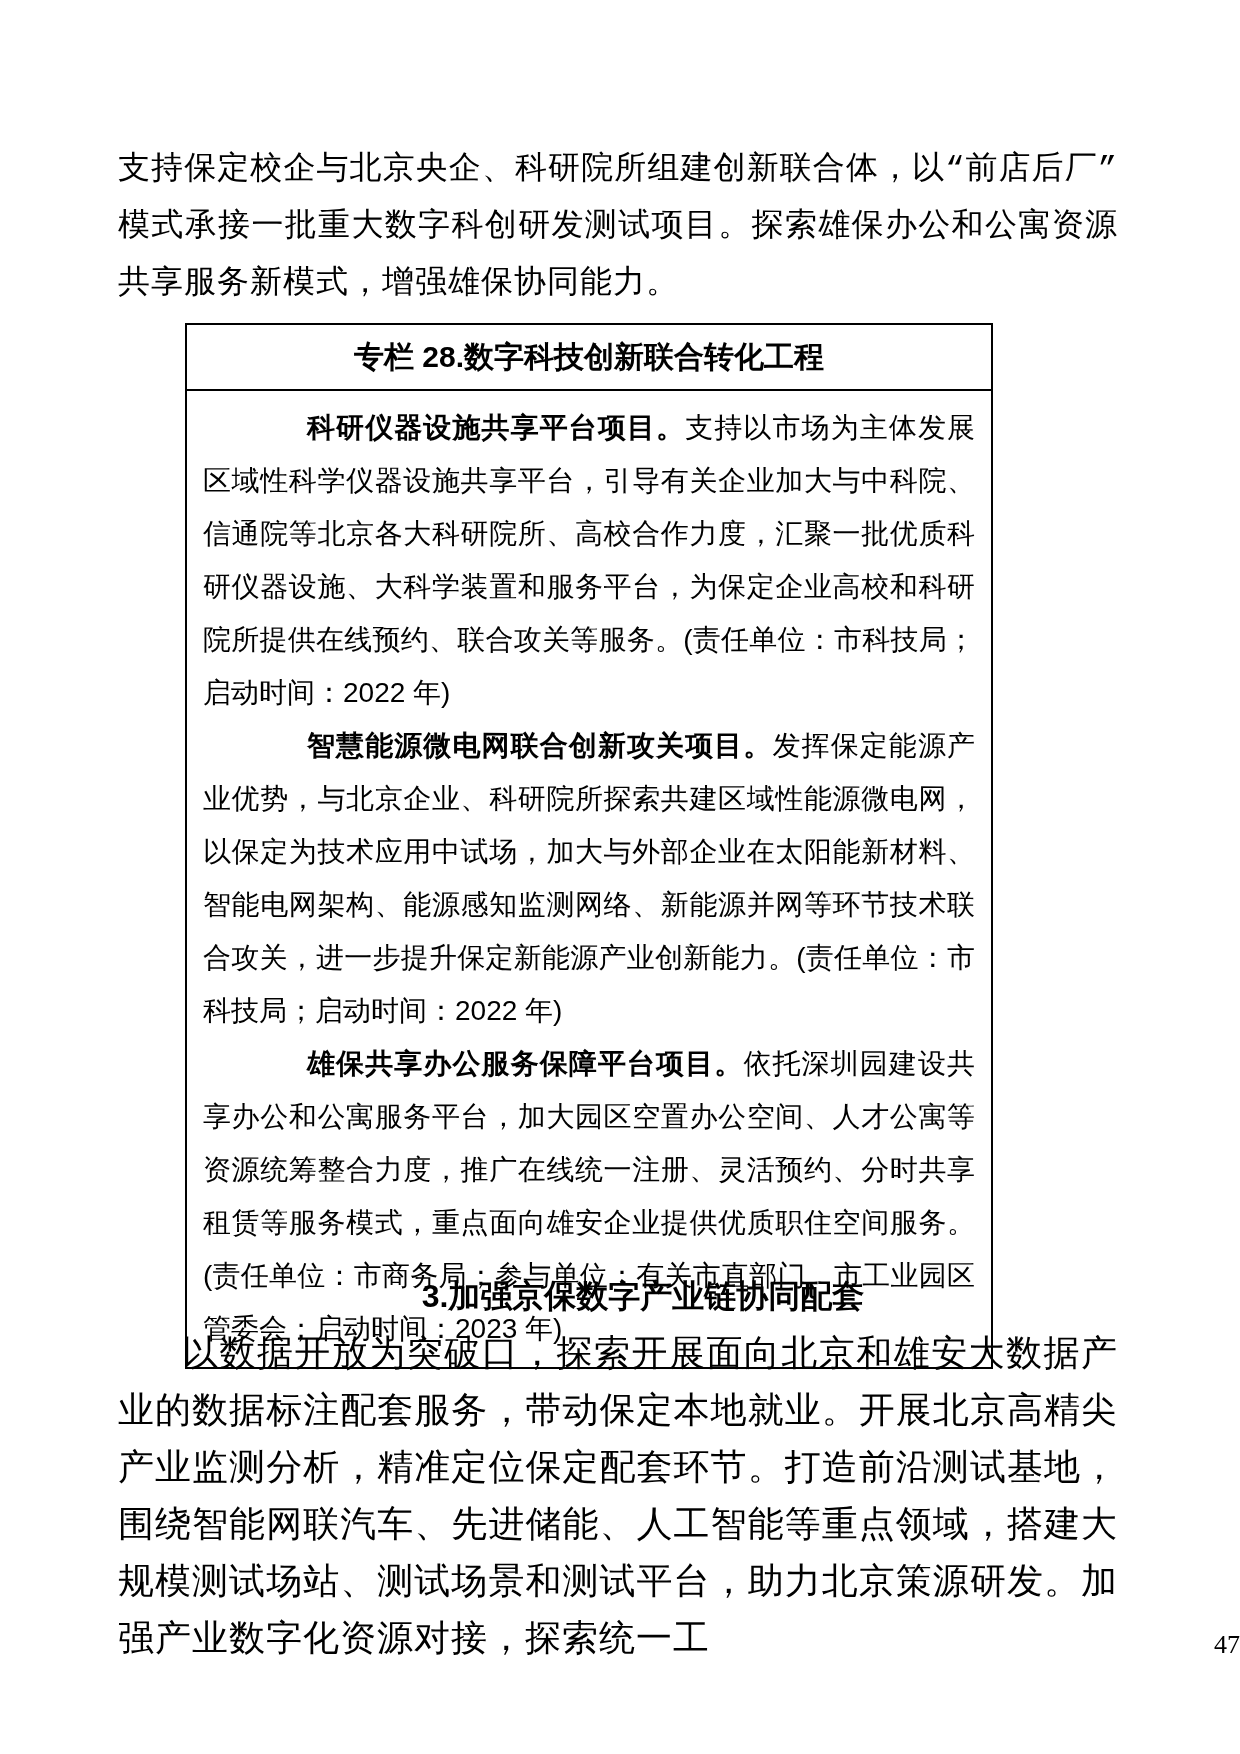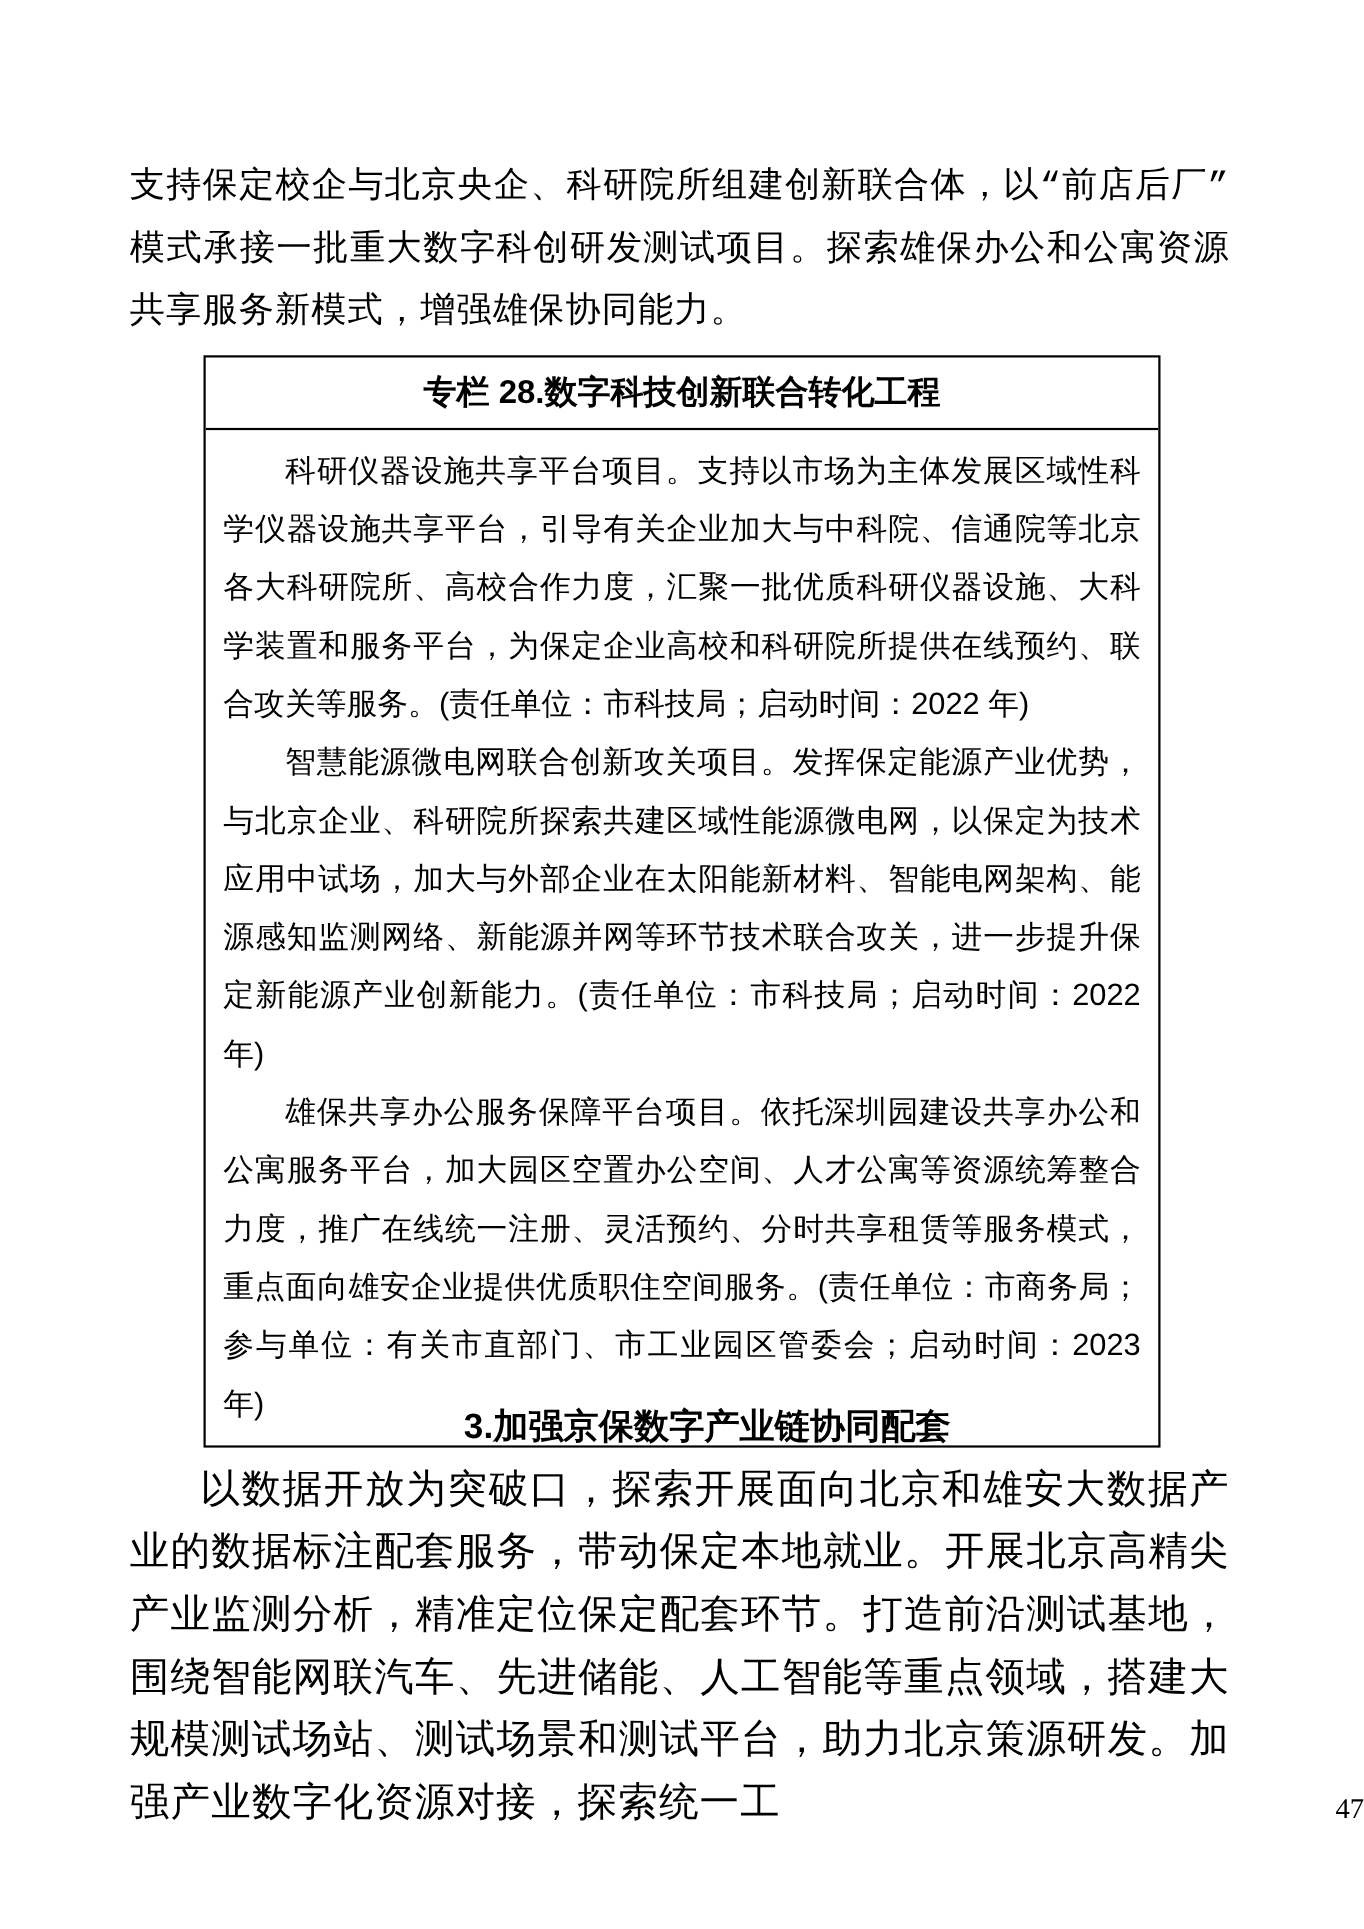--- a/index.html
+++ b/index.html
@@ -26,21 +26,21 @@
     font-size: 32px;
     line-height: 57px;
     text-align: justify;
     letter-spacing: 1px;
   }
   
   .box {
     position: absolute;
     top: 323px;
     left: 185px;
-    width: 870px;
+    width: 808px;
     box-sizing: border-box;
     border: 2px solid #000000;
     background: #ffffff;
   }
   .box-title {
     box-sizing: border-box;
     height: 66px;
     line-height: 64px;
     border-bottom: 2px solid #000000;
     text-align: center;
@@ -53,21 +53,21 @@
     padding: 10px 16px 12px 16px;
   }
   .box-item {
     margin: 0;
     text-indent: 56px;
     font-family: "Liberation Sans", sans-serif;
     font-size: 28px;
     line-height: 53px;
     text-align: justify;
   }
-  .box-item-lead { font-weight: 400; }
+  .box-item-lead { font-weight: 700; margin-left: 48px; }
   
   .section-heading {
     position: absolute;
     top: 1268px;
     left: 118px;
     width: 1000px;
     margin: 0;
     text-indent: 50px;
     font-family: "Liberation Sans", sans-serif;
     font-weight: 700;

